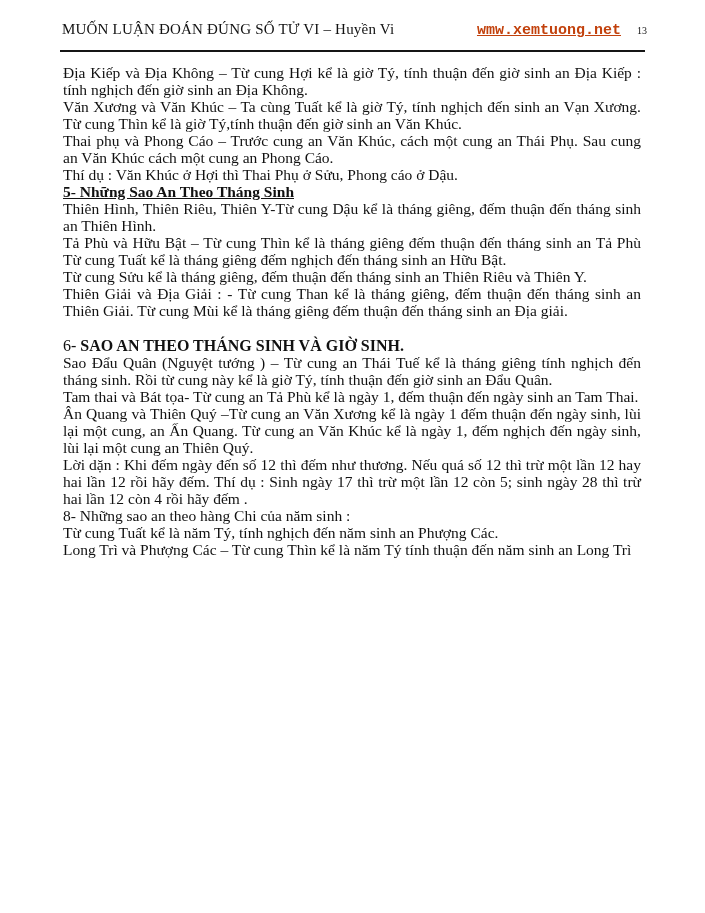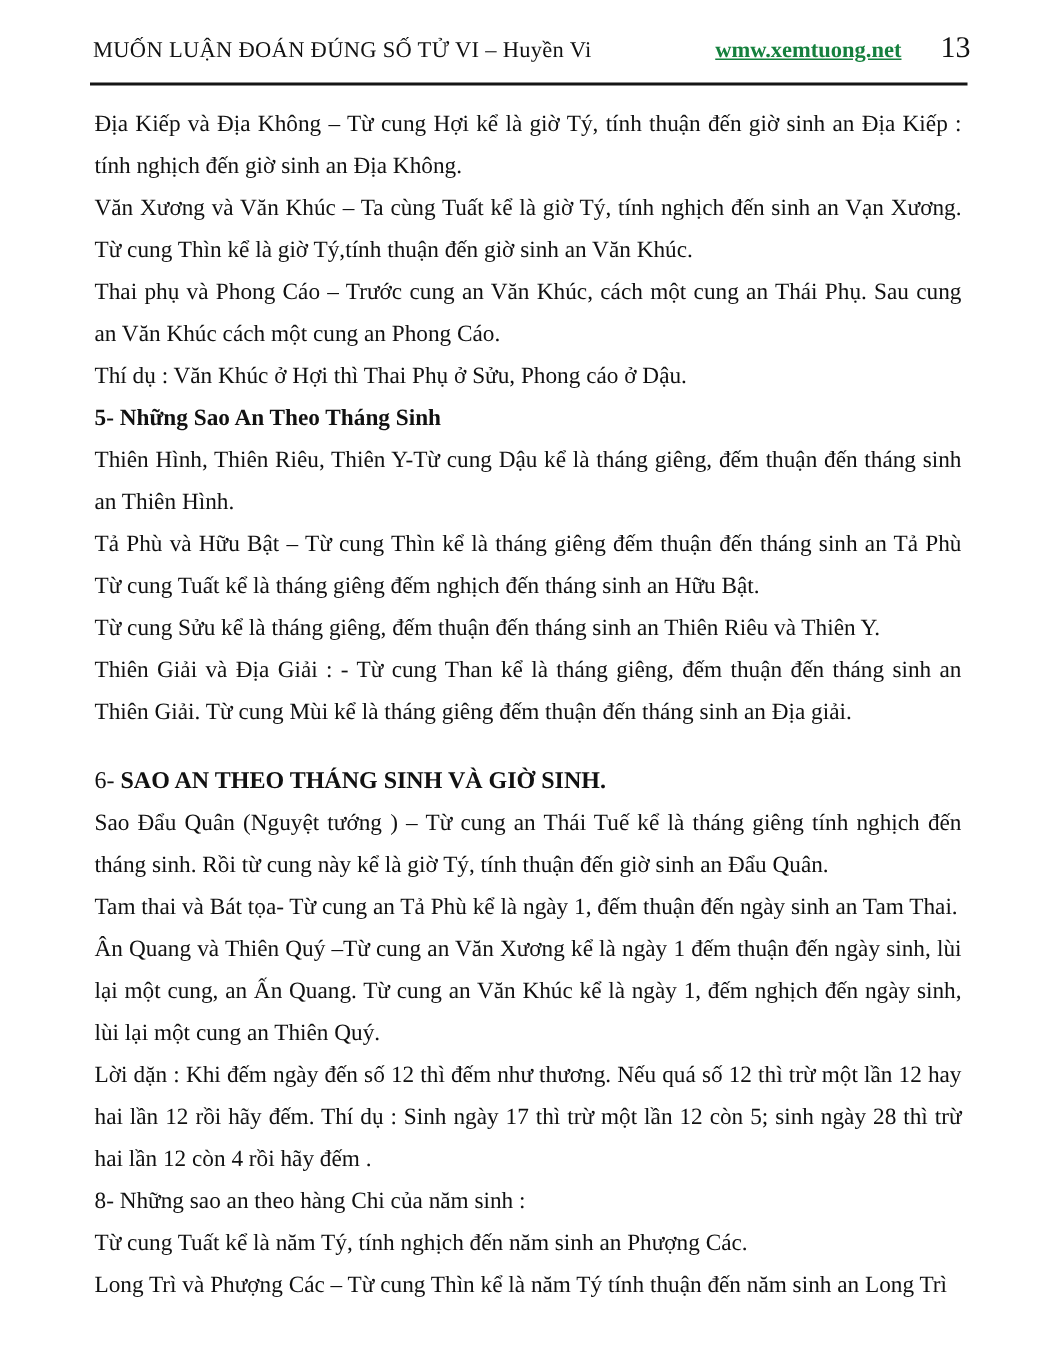--- a/index.html
+++ b/index.html
@@ -17,45 +17,45 @@
     align-items: baseline;
     padding: 21px 58px 0 62px;
   }
   .header-title {
     font-size: 15px;
     letter-spacing: 0.2px;
     white-space: nowrap;
   }
   .header-spacer { flex: 1; }
   .site-link {
-    font-family: Liberation Serif, serif;
+    font-family: Liberation Mono, monospace;
     font-weight: bold;
     font-size: 15px;
-    color: #15803d;
+    color: #c2410c;
     text-decoration: underline;
     cursor: pointer;
     white-space: nowrap;
   }
   .page-number {
-    margin-left: 26px;
-    font-size: 20px;
+    margin-left: 16px;
+    font-size: 10px;
   }
   .header-rule {
     border: none;
     border-top: 2px solid #151515;
     margin: 11px 60px 0 60px;
   }
   .content {
     margin: 12px 64px 0 63px;
     font-size: 15.5px;
-    line-height: 28px;
+    line-height: 17px;
     text-align: justify;
   }
   .para { margin: 0; }
-  .h-bold { font-weight: bold; }
+  .h-bold { font-weight: bold; text-decoration: underline; }
   .spaced { margin-top: 18px; font-size: 16px; }
   .bold { font-weight: bold; }
 </style>
 </head>
 <body>
 
 <div class="page">
   <div class="header">
     <span class="header-title">MUỐN LUẬN ĐOÁN ĐÚNG SỐ TỬ VI – Huyền Vi</span>
     <span class="header-spacer"></span>

